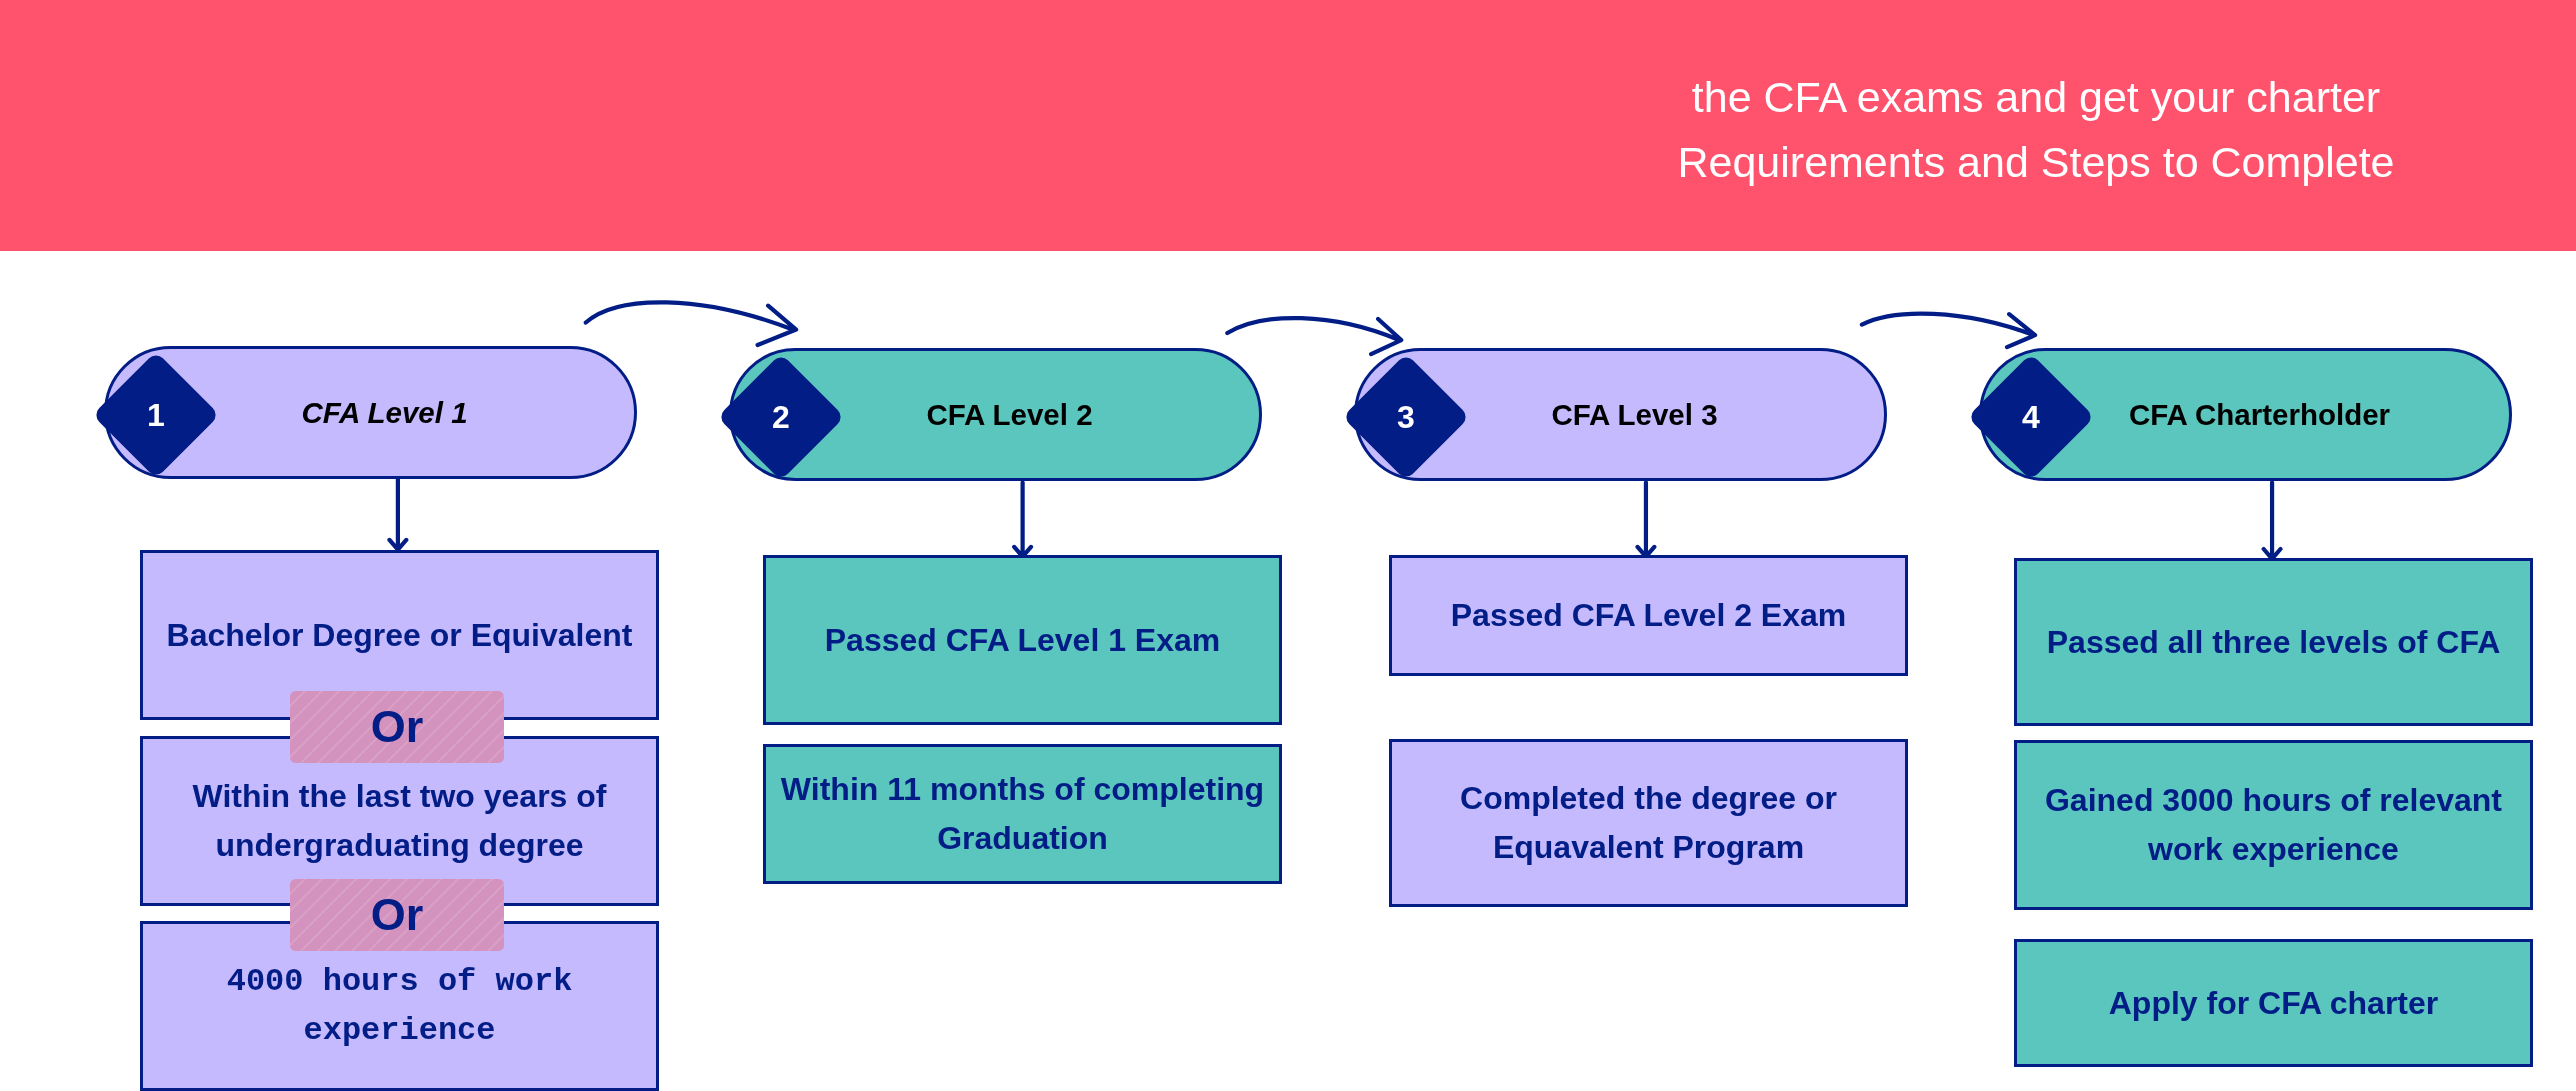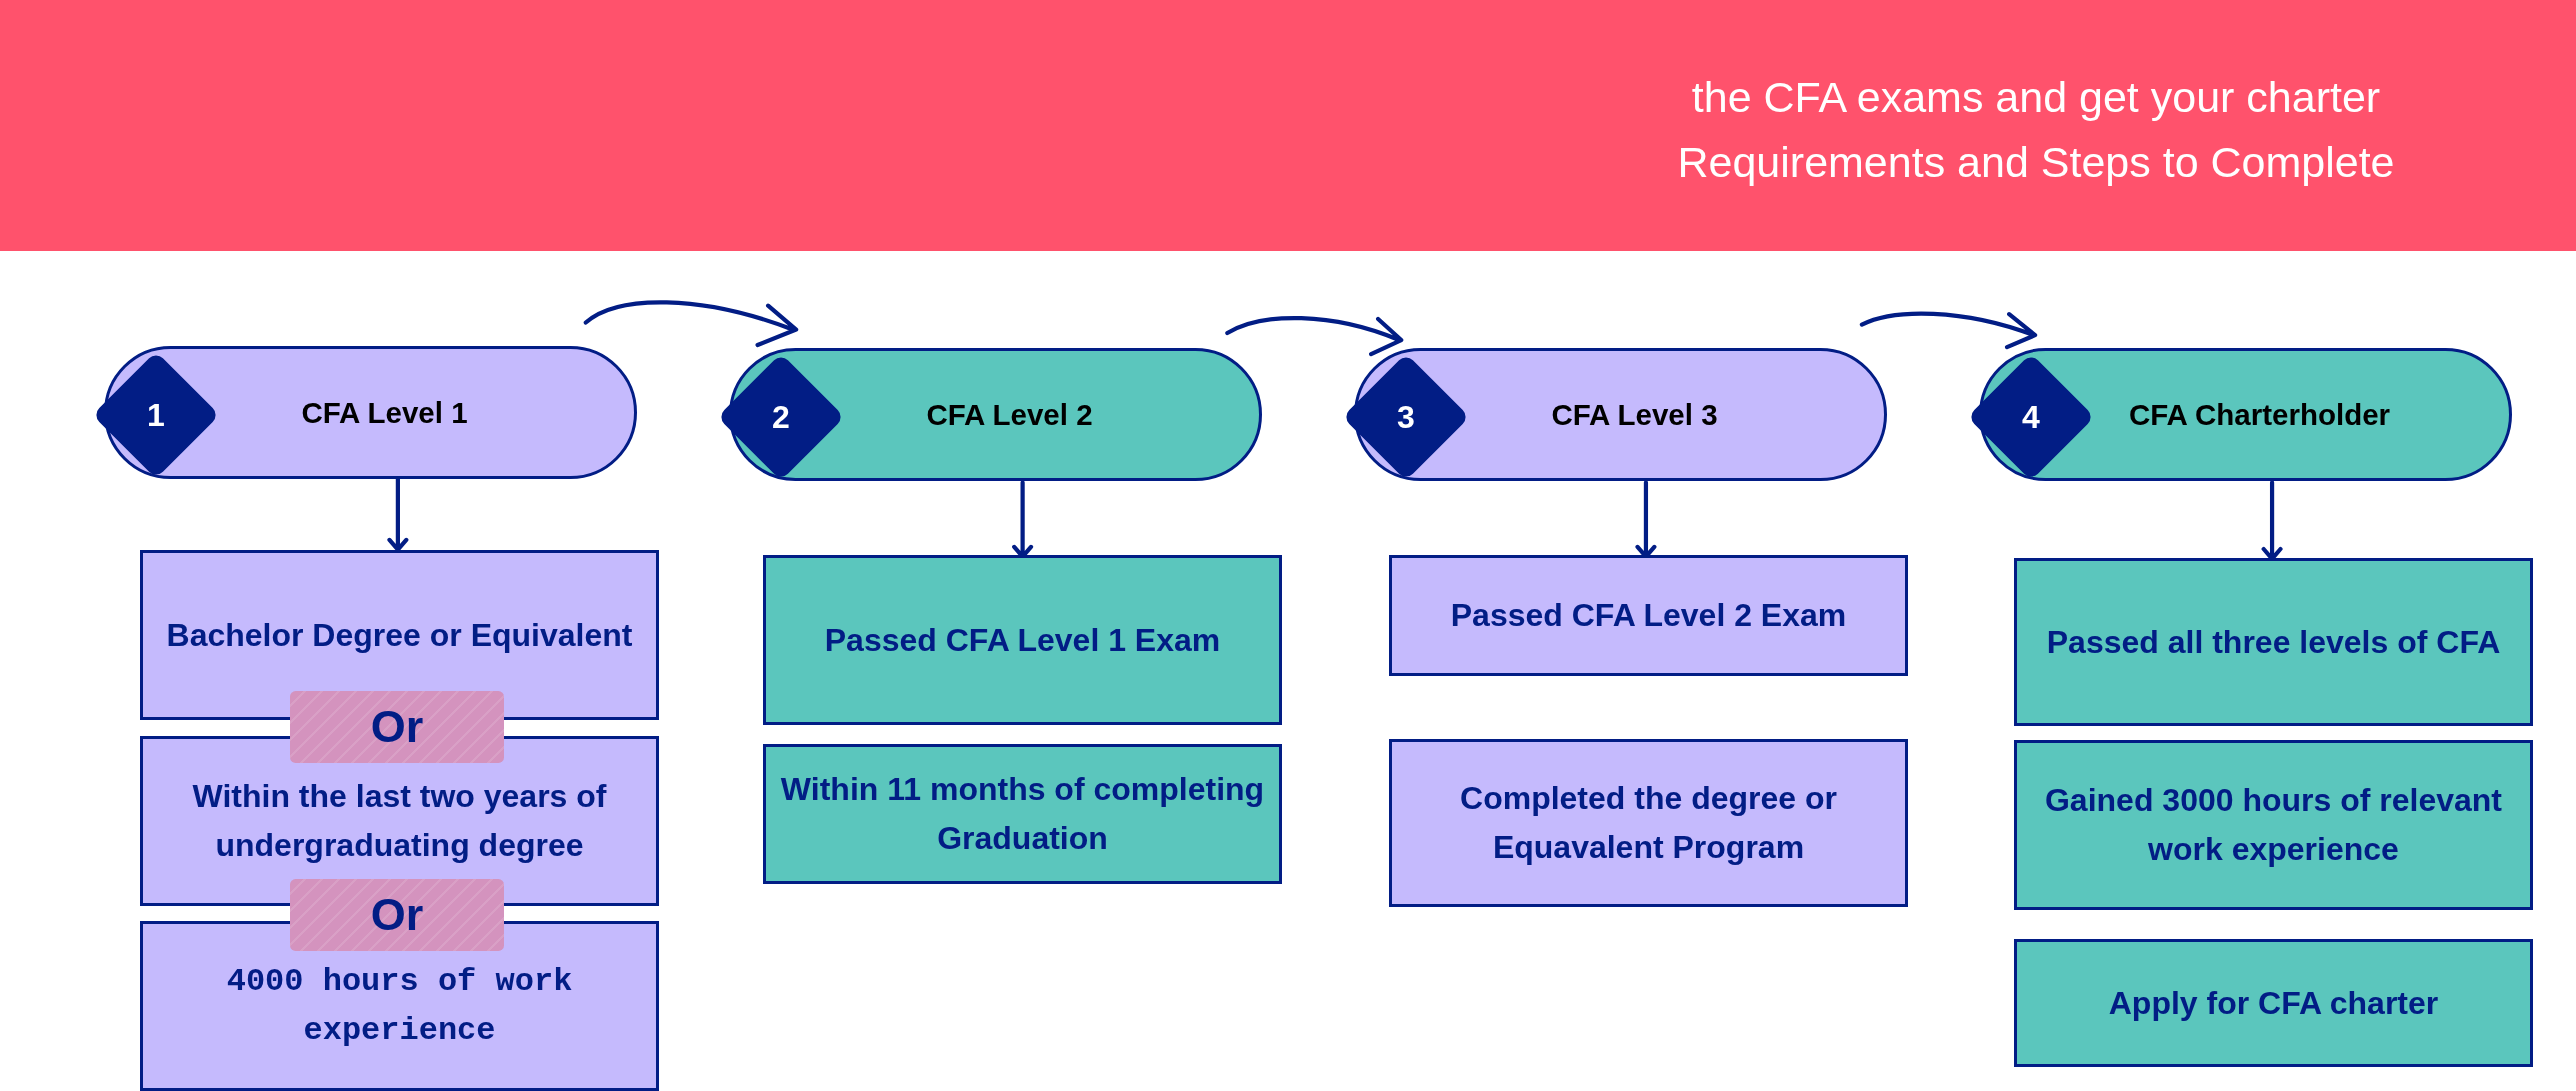--- a/index.html
+++ b/index.html
@@ -77,21 +77,21 @@
     <path d="M1750 475 C 1800 445, 1900 445, 1995 485 M1965 455 L1998 485 L1955 505"></path>
     <path d="M2655 463 C 2700 440, 2800 440, 2900 478 M2865 448 L2902 478 L2862 495"></path>
     <path d="M567 683 L567 782 M555 770 L567 784 L579 770"></path>
     <path d="M1458 688 L1458 792 M1446 780 L1458 794 L1470 780"></path>
     <path d="M2347 688 L2347 792 M2335 780 L2347 794 L2359 780"></path>
     <path d="M3240 688 L3240 795 M3228 783 L3240 797 L3252 783"></path>
   </g>
 </svg>
 
 <div>
-  <div class="pill lav" style="left:104px; top:346px;">
+  <div class="pill lav" style="left:104px; top:346px;font-style:italic;">
     <span class="pill-label">CFA Level 1</span>
   </div>
   <div class="diamond" style="left:111px; top:370px;"></div>
   <div class="diamond-num" style="left:92px; top:351px;">1</div>
 
   <div class="box lav" style="left:140px; top:550px; height:170px;">Bachelor Degree or Equivalent</div>
   <div class="box lav" style="left:140px; top:736px; height:170px;">Within the last two years of undergraduating degree</div>
   <div class="box lav" style="left:140px; top:921px; height:170px;font-family:Liberation Mono, monospace;">4000 hours of work experience</div>
   <div class="or-badge" style="left:290px; top:691px;">Or</div>
   <div class="or-badge" style="left:290px; top:879px;">Or</div>

